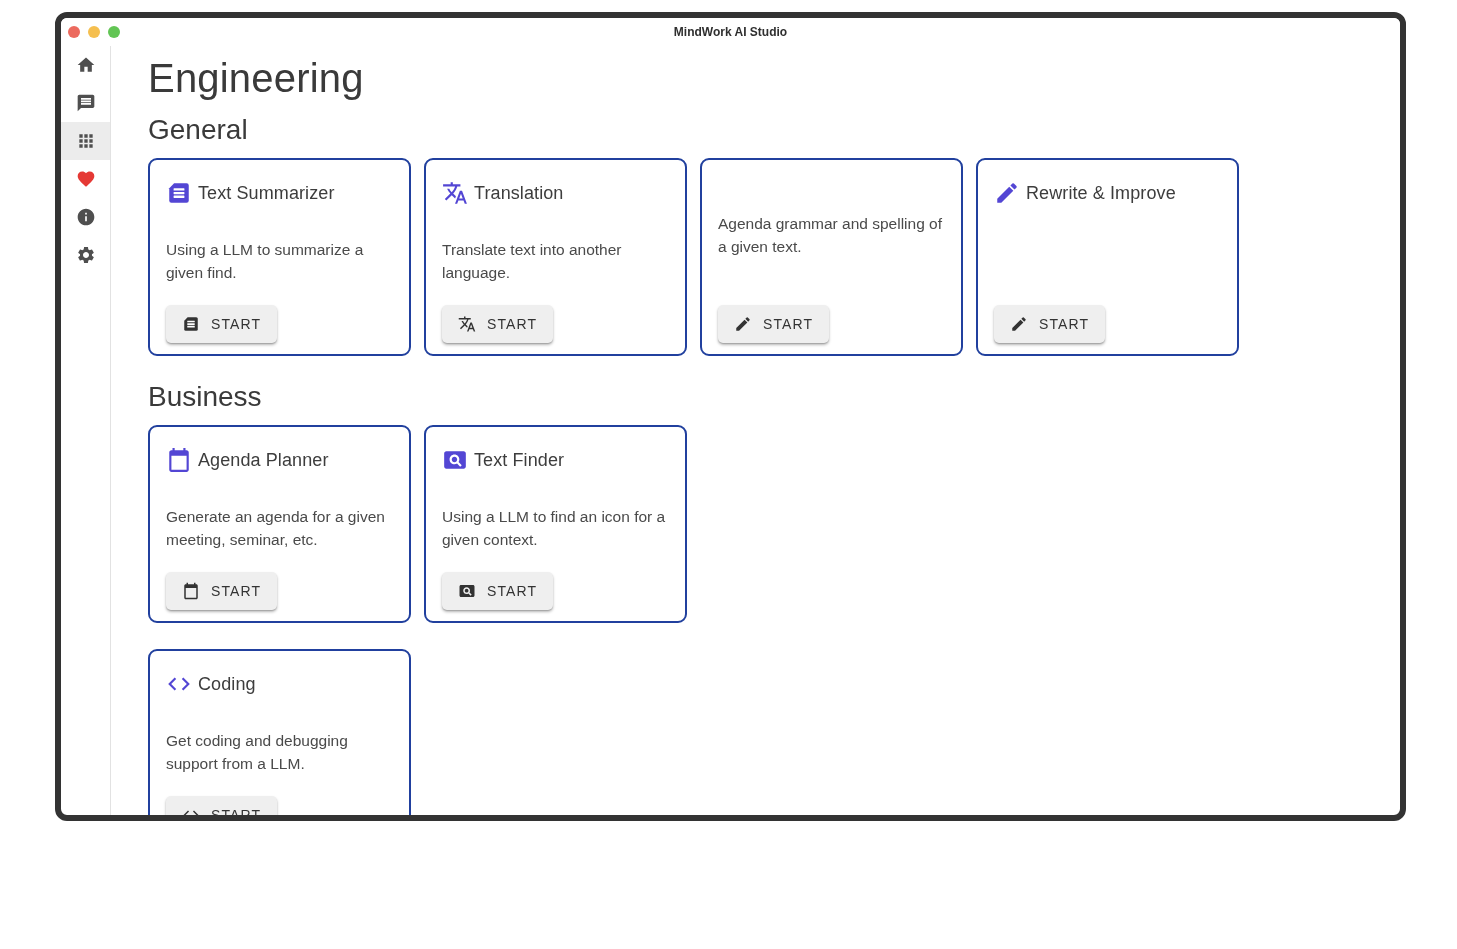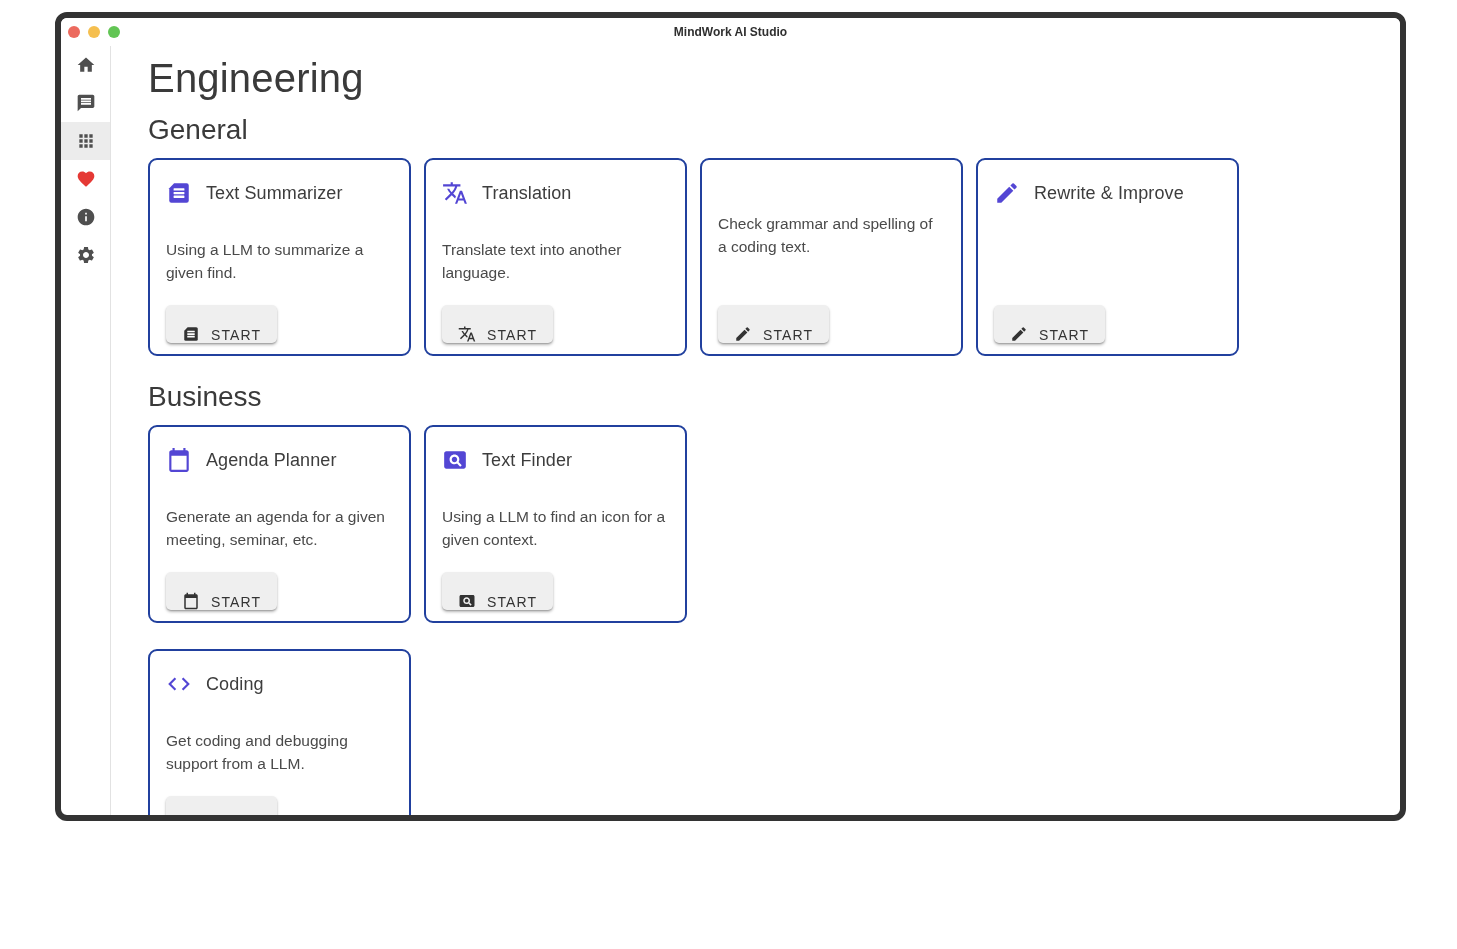--- a/index.html
+++ b/index.html
@@ -46,29 +46,29 @@
     font-size:28px; font-weight:400; color:#3a3a3a;
     margin:0; line-height:30px;
   }
   .cards { display:flex; gap:13px; margin-top:13px; }
   .card {
     width:263px; height:198px;
     border:2px solid #21409e; border-radius:9px;
     background:#fff; position:relative;
     padding:20px 16px 0 16px;
   }
-  .card-head { display:flex; align-items:center; gap:14px; }
+  .card-head { display:flex; align-items:center; gap:6px; }
   .card-title { font-size:18px; font-weight:500; color:#3d3d3d; letter-spacing:.1px; }
   .card-desc {
     margin-top:32px; font-size:15.5px; color:#4a4a4a;
     line-height:23px; max-width:231px;
   }
   .start-btn {
     position:absolute; left:16px; bottom:11px;
-    height:38px; display:inline-flex; align-items:flex-end; gap:11px;
+    height:38px; display:inline-flex; align-items:center; gap:11px;
     padding:0 16px; background:#efefef; border:none; border-radius:5px;
     box-shadow:0 2px 3px rgba(0,0,0,.28), 0 1px 1px rgba(0,0,0,.14);
     font-family:inherit; font-size:14px; font-weight:500;
     letter-spacing:1.1px; color:#333333; cursor:pointer;
   }
   svg { display:block; }
 </style>
 </head>
 <body>
 
@@ -152,21 +152,21 @@
                 </div>
                 <div class="card-desc">Translate text into another language.</div>
                 <button class="start-btn">
                   <svg width="18" height="18" viewBox="0 0 24 24" aria-hidden="true">
                     <path fill="#333333" d="M12.87 15.07l-2.54-2.51.03-.03c1.74-1.94 2.98-4.17 3.71-6.53H17V4h-7V2H8v2H1v1.99h11.17C11.5 7.92 10.44 9.75 9 11.35 8.07 10.32 7.3 9.19 6.69 8h-2c.73 1.63 1.73 3.17 2.98 4.56l-5.09 5.02L4 19l5-5 3.11 3.11.76-2.04zM18.5 10h-2L12 22h2l1.12-3h4.75L21 22h2l-4.5-12zm-2.62 7l1.62-4.33L19.12 17h-3.24z"></path>
                   </svg>
                   <span>START</span>
                 </button>
               </div>
               <div class="card">
-                <div class="card-desc">Check grammar and spelling of a coding text.</div>
+                <div class="card-desc">Agenda grammar and spelling of a given text.</div>
                 <button class="start-btn">
                   <svg width="18" height="18" viewBox="0 0 24 24" aria-hidden="true">
                     <path fill="#333333" d="M3 17.25V21h3.75L17.81 9.94l-3.75-3.75L3 17.25zM20.71 7.04c.39-.39.39-1.02 0-1.41l-2.34-2.34a.9959.9959 0 0 0-1.41 0l-1.83 1.83 3.75 3.75 1.83-1.83z"></path>
                   </svg>
                   <span>START</span>
                 </button>
               </div>
               <div class="card">
                 <div class="card-head">
                   <svg width="26" height="26" viewBox="0 0 24 24" aria-hidden="true">

